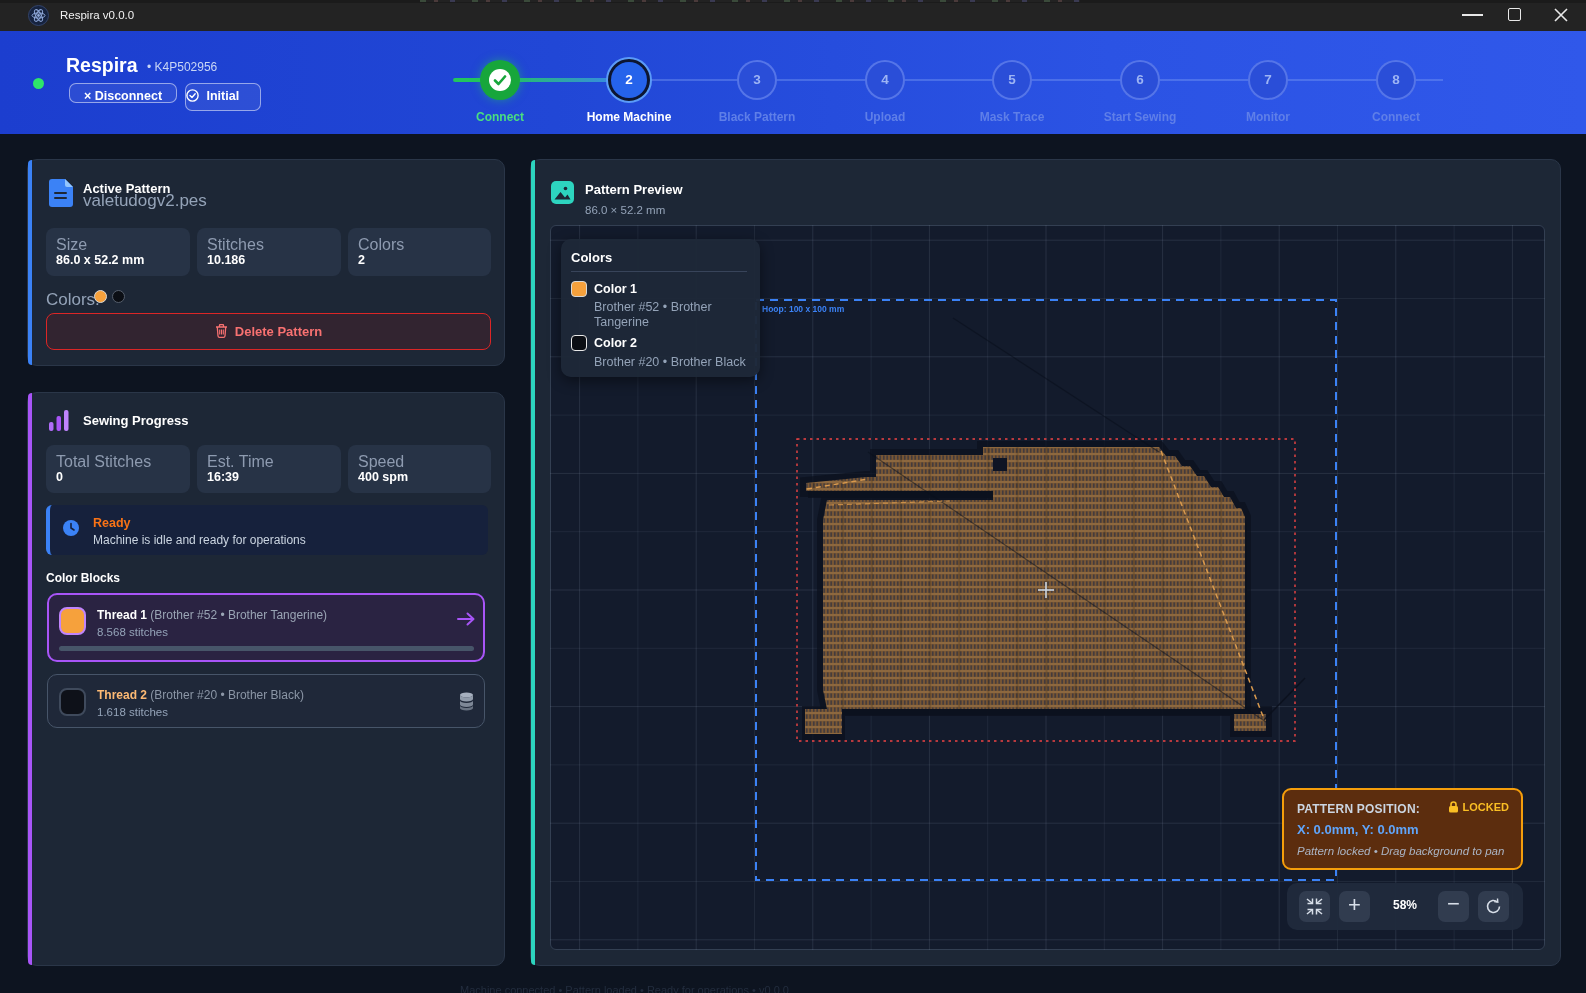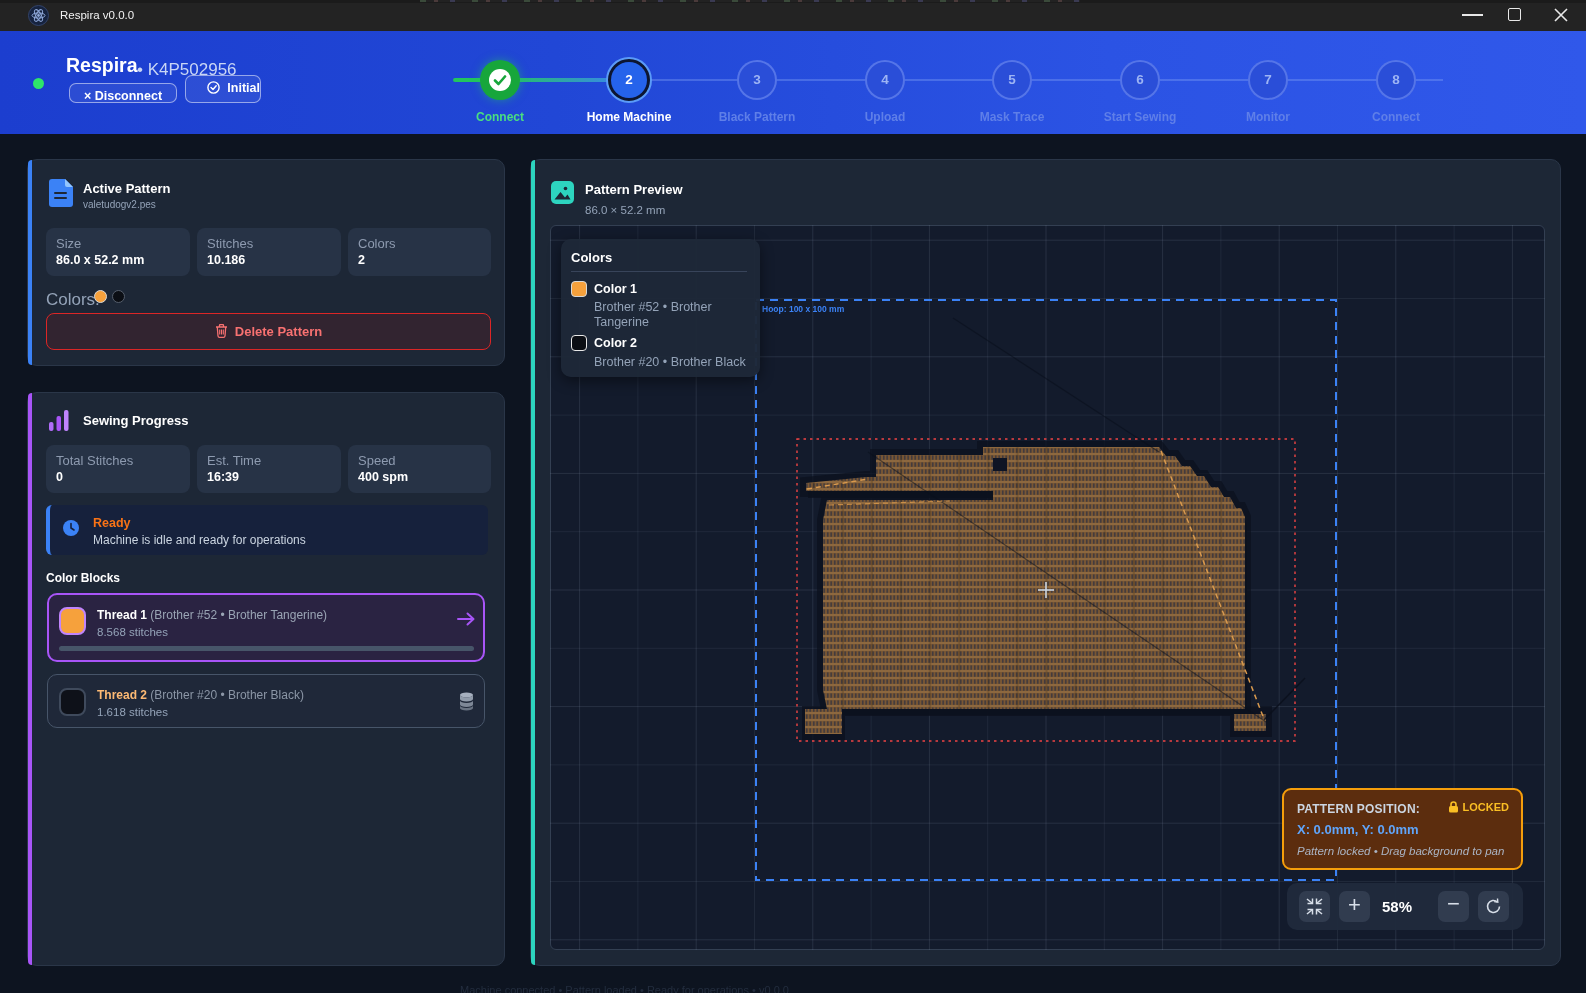--- a/index.html
+++ b/index.html
@@ -1,20 +1,20 @@
 <!DOCTYPE html>
 <html><head><meta charset="utf-8">
 <style>
 *{margin:0;padding:0;box-sizing:border-box}
 body{font-family:"Liberation Sans",sans-serif;background:#0d1420;width:1586px;height:993px;overflow:hidden;position:relative}
 .abs{position:absolute}
 .card{position:absolute;background:#1d2736;border:1px solid #2a3648;border-radius:10px}
 .accent{position:absolute;left:0;top:0;bottom:0;width:4px;border-radius:10px 0 0 10px}
 .ibox{position:absolute;background:#273346;border-radius:8px}
-.ibox .lb{color:#8e9bb0;font-size:13px;position:absolute;left:10px;top:8px}
+.ibox .lb{color:#8e9bb0;font-size:16px;position:absolute;left:10px;top:8px}
 .ibox .vl{color:#fff;font-size:12.5px;font-weight:bold;position:absolute;left:10px;top:25px;white-space:nowrap}
 .step-lbl{position:absolute;top:79px;font-size:12px;font-weight:bold;text-align:center;width:140px;transform:translateX(-50%)}
 .fcirc{position:absolute;top:29px;width:40px;height:40px;border-radius:50%;transform:translateX(-50%);background:#2a4ed8;border:2px solid rgba(120,150,245,.55);color:#9db4f4;font-weight:bold;font-size:13.5px;line-height:36px;text-align:center}
 .zbtn{position:absolute;width:31px;height:31px;background:#313c4f;border-radius:7px;top:8px;color:#d7dee8;text-align:center}
 </style></head>
 <body>
 
 <div class="abs" style="left:0;top:0;width:1586px;height:31px;background:#232323"></div>
 <div class="abs" style="left:0;top:0;width:1586px;height:3px;background:#1b1b1b"></div>
 <div class="abs" style="left:420px;top:0;width:660px;height:2px;background:repeating-linear-gradient(90deg,#3a4a3a 0 6px,#222 6px 14px,#4a3a3a 14px 18px,#222 18px 30px,#3a3a52 30px 35px,#222 35px 52px)"></div>
@@ -30,24 +30,24 @@
 <div class="abs" style="left:60px;top:9px;color:#f2f2f2;font-size:11.5px">Respira v0.0.0</div>
 <div class="abs" style="left:1462px;top:14px;width:21px;height:2px;background:#e8e8e8"></div>
 <div class="abs" style="left:1508px;top:8px;width:13px;height:13px;border:1.6px solid #e8e8e8;border-radius:2px"></div>
 <svg class="abs" style="left:1554px;top:8px" width="14" height="14" viewBox="0 0 14 14">
     <path d="M1 1 L13 13 M13 1 L1 13" stroke="#e8e8e8" stroke-width="1.6"></path>
   </svg>
 
 <div class="abs" style="left:0;top:31px;width:1586px;height:103px;background:linear-gradient(90deg,#1c3ecf 0%,#2147d6 35%,#2b53e4 70%,#3058ea 100%)">
   <div class="abs" style="left:33px;top:47px;width:11px;height:11px;border-radius:50%;background:#2ee56a"></div>
   <div class="abs" style="left:66px;top:23px;color:#fff;font-size:19.5px;font-weight:bold">Respira</div>
-  <div class="abs" style="left:137px;top:29px;color:#c9d6f5;font-size:17px">• K4P502956</div>
+  <div class="abs" style="left:147px;top:29px;color:#c9d6f5;font-size:12px">• K4P502956</div>
 
   <div class="abs" style="left:69px;top:52px;width:108px;height:20px;border:1.5px solid rgba(255,255,255,.5);background:rgba(255,255,255,.07);border-radius:7px;color:#fff;font-size:12.5px;font-weight:bold;text-align:center;line-height:25px">× Disconnect</div>
-  <div class="abs" style="left:185px;top:44px;width:76px;height:28px;border:1.5px solid rgba(255,255,255,.5);background:rgba(255,255,255,.07);border-radius:7px;color:#fff;font-size:12.5px;font-weight:bold;text-align:right;line-height:25px"><svg width="13" height="13" viewBox="0 0 13 13" style="vertical-align:-2px;margin-right:4px">
+  <div class="abs" style="left:185px;top:52px;width:76px;height:28px;border:1.5px solid rgba(255,255,255,.5);background:rgba(255,255,255,.07);border-radius:7px;color:#fff;font-size:12.5px;font-weight:bold;text-align:left;line-height:25px"><svg width="13" height="13" viewBox="0 0 13 13" style="vertical-align:-2px;margin-right:4px">
         <circle cx="6.5" cy="6.5" r="5.6" fill="none" stroke="#fff" stroke-width="1.4"></circle>
         <path d="M4 6.6 L6 8.5 L9.2 4.8" stroke="#fff" stroke-width="1.4" fill="none" stroke-linecap="round" stroke-linejoin="round"></path>
       </svg> Initial</div>
 
   <div class="abs" style="left:453px;top:47px;width:47px;height:4px;border-radius:2px;background:#22c55e"></div>
   <div class="abs" style="left:500px;top:47px;width:129px;height:4px;border-radius:2px;background:linear-gradient(90deg,#22c55e,#3b82f6)"></div>
   <div class="abs" style="left:629px;top:48px;width:814px;height:2px;background:rgba(130,160,245,.38)"></div>
 
   <div class="abs" style="left:500px;top:29px;width:40px;height:40px;border-radius:50%;transform:translateX(-50%);background:#17a63b;box-shadow:0 0 10px rgba(34,197,94,.5)"></div>
   <div class="abs" style="left:500px;top:38px;width:22px;height:22px;border-radius:50%;transform:translateX(-50%);background:#fff"></div>
@@ -76,21 +76,21 @@
 
 <div class="card" style="left:27px;top:159px;width:478px;height:207px">
   <div class="accent" style="background:#3b82f6"></div>
   <svg class="abs" style="left:21px;top:19px" width="24" height="28" viewBox="0 0 24 28">
       <path d="M3 0 h13 l8 8 v17 a3 3 0 0 1 -3 3 h-18 a3 3 0 0 1 -3 -3 v-22 a3 3 0 0 1 3 -3 z" fill="#3b82f6"></path>
       <path d="M16 0 l8 8 h-6 a2 2 0 0 1 -2 -2 z" fill="#93c5fd"></path>
       <rect x="5" y="13" width="13" height="2" rx="1" fill="#1d2736"></rect>
       <rect x="5" y="18" width="13" height="2" rx="1" fill="#1d2736"></rect>
     </svg>
   <div class="abs" style="left:55px;top:21px;color:#fff;font-size:13px;font-weight:bold">Active Pattern</div>
-  <div class="abs" style="left:55px;top:39px;color:#94a3b8;font-size:10px">valetudogv2.pes</div>
+  <div class="abs" style="left:55px;top:31px;color:#94a3b8;font-size:17px">valetudogv2.pes</div>
   <div class="ibox" style="left:18px;top:68px;width:144px;height:48px">
       <div class="lb">Size</div>
       <div class="vl">86.0 x 52.2 mm</div>
     </div>
   <div class="ibox" style="left:169px;top:68px;width:144px;height:48px">
       <div class="lb">Stitches</div>
       <div class="vl">10.186</div>
     </div>
   <div class="ibox" style="left:320px;top:68px;width:143px;height:48px">
       <div class="lb">Colors</div>
@@ -271,21 +271,21 @@
           <path d="M1 1 L6.5 5.5"></path>
           <path d="M15.5 5.5 L10.5 5.5 L10.5 0.5"></path>
           <path d="M16 1 L10.5 5.5"></path>
           <path d="M1.5 11.5 L6.5 11.5 L6.5 16.5"></path>
           <path d="M1 16 L6.5 11.5"></path>
           <path d="M15.5 11.5 L10.5 11.5 L10.5 16.5"></path>
           <path d="M16 16 L10.5 11.5"></path>
         </g>
       </svg></div>
   <div class="zbtn" style="left:52px;font-size:22px;line-height:28px;font-weight:400">+</div>
-  <div class="abs" style="left:95px;top:15px;width:46px;color:#fff;font-size:15px;font-weight:bold">58%</div>
+  <div class="abs" style="left:95px;top:15px;width:46px;text-align:center;color:#fff;font-size:12px;font-weight:bold">58%</div>
   <div class="zbtn" style="left:151px;font-size:22px;line-height:26px">−</div>
   <div class="zbtn" style="left:191px"><svg width="17" height="17" viewBox="0 0 17 17" style="margin-top:7px">
         <g stroke="#d7dee8" stroke-width="1.6" fill="none">
           <path d="M14.5 8.5 a6 6 0 1 1 -2 -4.5"></path>
           <path d="M12.5 0.5 L12.8 4.2 L9.2 3.6" stroke-width="1.4"></path>
         </g>
       </svg></div>
 </div>
 
 <div class="abs" style="left:460px;top:984px;color:#232d3e;font-size:11px">Machine connected • Pattern loaded • Ready for operations • v0.0.0</div>

